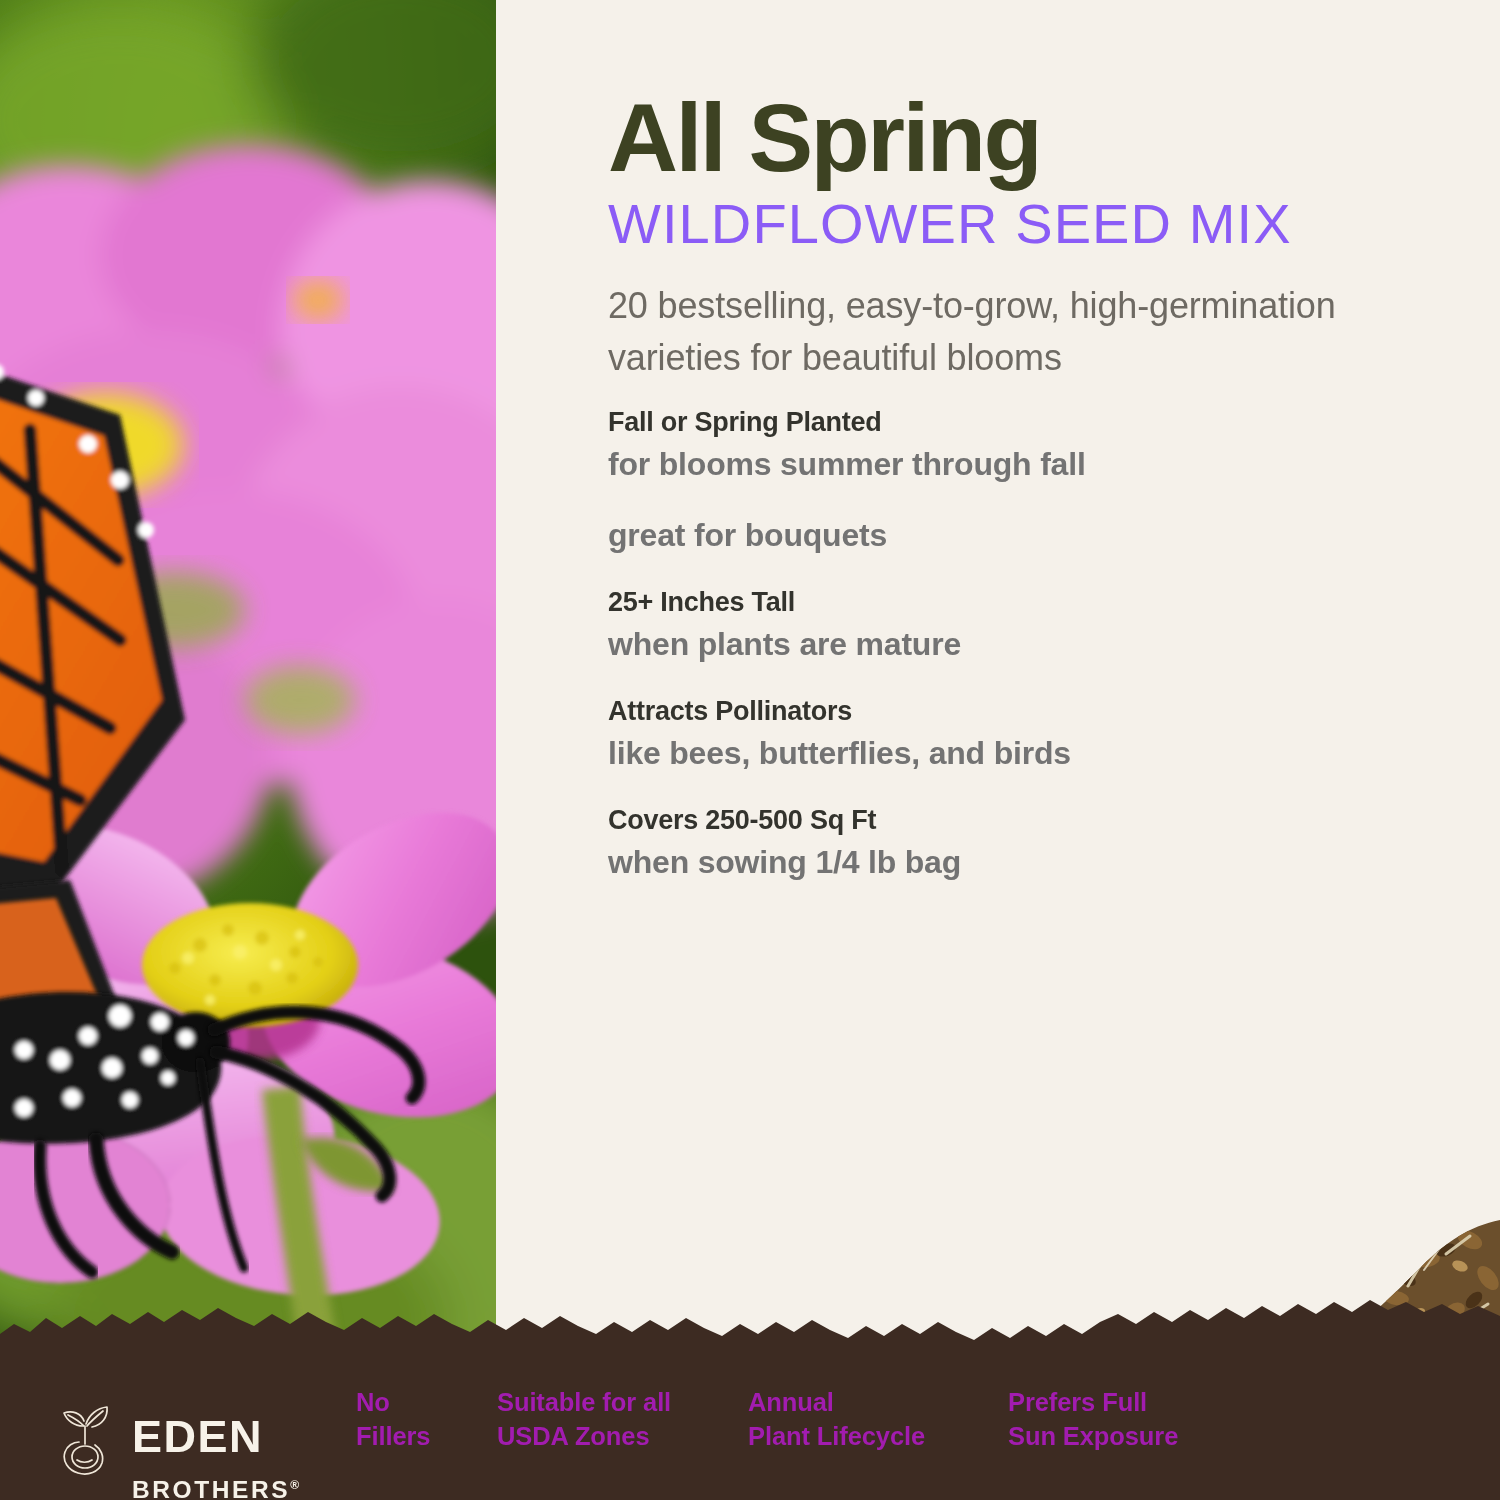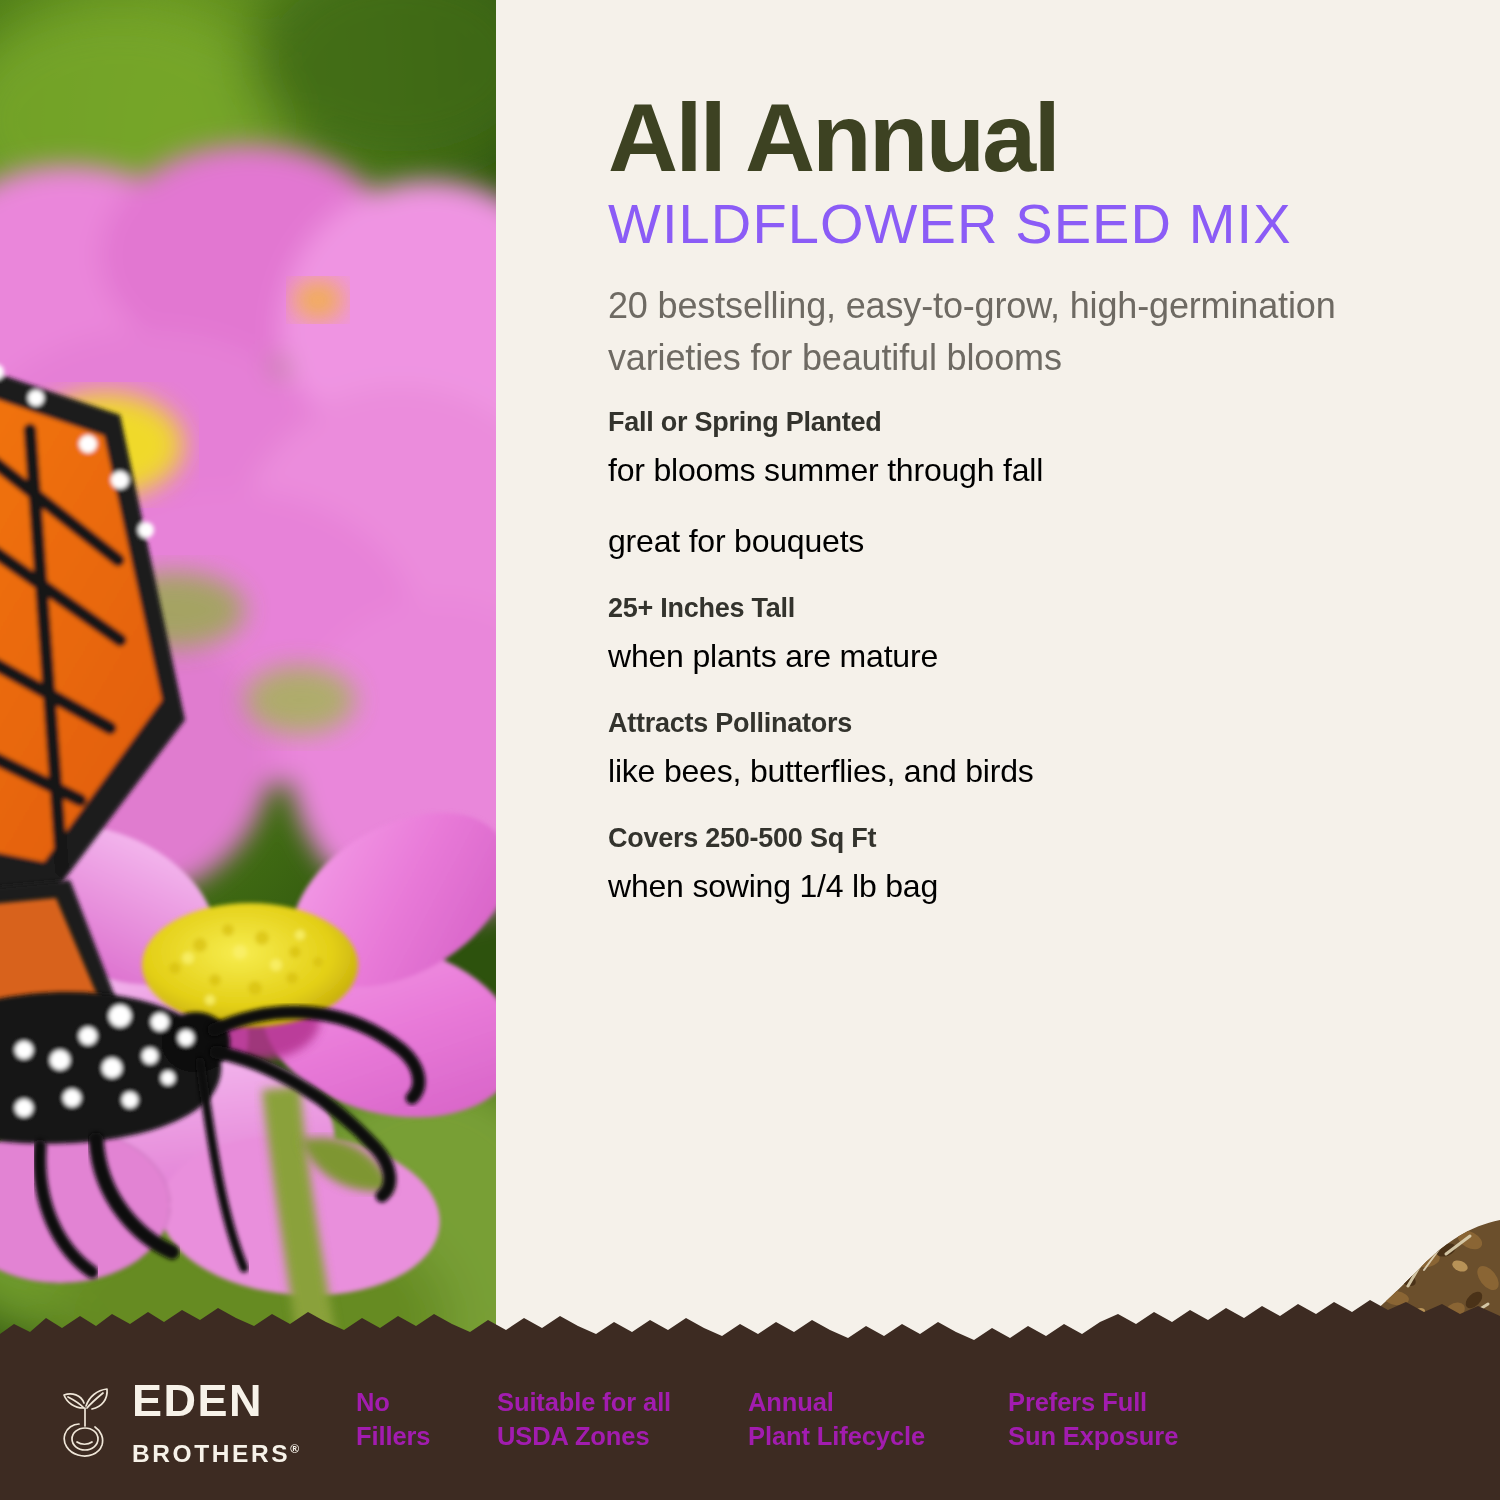--- a/index.html
+++ b/index.html
@@ -76,25 +76,25 @@
   .feature-title {
     font-size:27px;
     font-weight:700;
     color:#33332D;
     letter-spacing:-0.25px;
     line-height:1.3;
   }
 
   .feature-sub {
     font-size:32px;
-    font-weight:400;
-    color:#000000;
+    font-weight:700;
+    color:#737373;
     letter-spacing:-0.2px;
     line-height:1.34;
-    margin-top:9px;
+    margin-top:3px;
   }
 
   
   .seed-pile {
     position:absolute;
     right:0; bottom:0;
     width:330px; height:300px;
     overflow:hidden;
     pointer-events:none;
   }
@@ -117,20 +117,21 @@
   .logo-wrap {
     position:absolute;
     left:56px; top:78px;
     display:flex; align-items:center; gap:14px;
   }
   .logo-mark { width:62px; height:72px; flex:none; }
   .logo-text { display:flex; flex-direction:column; line-height:1; }
   .logo-eden {
     font-size:45px; font-weight:700; color:#F7F2E9;
     letter-spacing:1.5px;
+    margin-top:36px;
   }
   .logo-brothers {
     font-size:24.5px; font-weight:700; color:#F7F2E9;
     letter-spacing:2.6px; margin-top:19px;
     position:relative; white-space:nowrap;
   }
   .reg { font-size:12px; vertical-align:super; letter-spacing:0; }
 
   .badges {
     position:absolute;
@@ -323,21 +324,21 @@
 
         <path d="M96 1140 C100 1200 140 1238 172 1252" stroke="#111" stroke-width="15" fill="none" stroke-linecap="round" filter="url(#blurXs)"></path>
         <path d="M40 1146 C36 1205 60 1250 92 1272" stroke="#111" stroke-width="13" fill="none" stroke-linecap="round" filter="url(#blurXs)"></path>
       </g>
     </svg>
   </div>
 
   <div class="content-panel">
 
     <div class="headline-block">
-      <div class="title">All Annual</div>
+      <div class="title">All Spring</div>
       <div class="subtitle">WILDFLOWER SEED MIX</div>
       <div class="lede">20 bestselling, easy-to-grow, high-germination varieties for beautiful blooms</div>
     </div>
 
     <div class="features">
 
       <div class="feature">
         <div class="feature-title">Fall or Spring Planted</div>
         <div class="feature-sub">for blooms summer through fall</div>
       </div>

